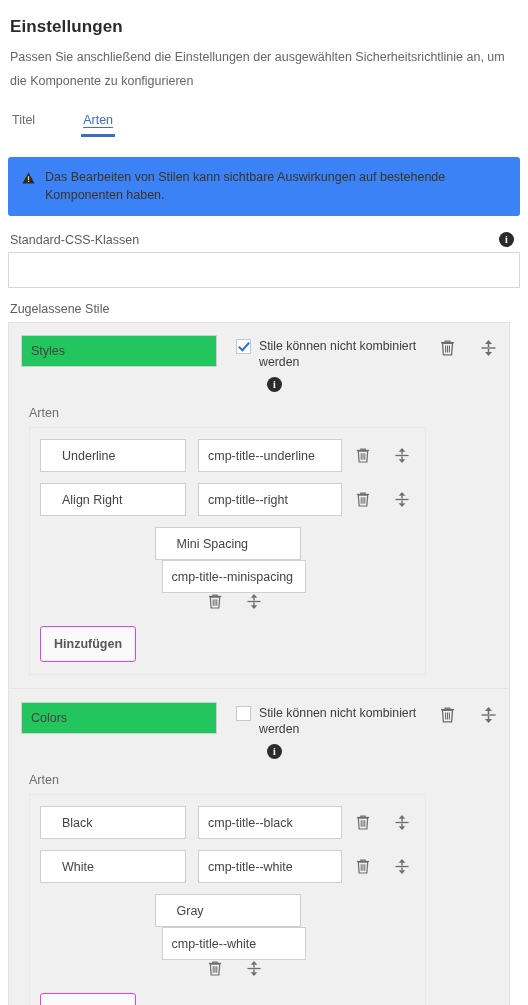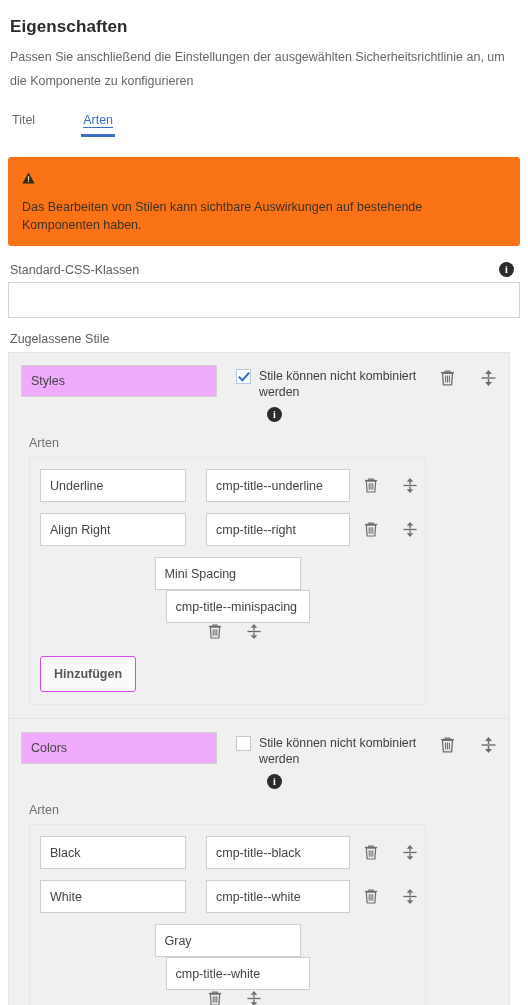--- a/index.html
+++ b/index.html
@@ -71,28 +71,27 @@
     left: 0;
     right: 0;
     bottom: -4px;
     height: 3px;
     background: #3b6fc4;
   }
 
   
   .warning {
     margin: 24px 0 0 0;
-    background: #f97316;
+    background: #3b82f6;
     border-radius: 3px;
     padding: 11px 14px 12px 14px;
     display: flex;
     align-items: flex-start;
     gap: 10px;
     box-sizing: border-box;
-    flex-direction: column;
   }
   .warn-icon {
     flex: 0 0 auto;
     margin-top: 2px;
   }
   .warning-text {
     font-size: 12.5px;
     color: #3d3322;
     line-height: 18px;
     max-width: 420px;
@@ -142,21 +141,21 @@
   .group-head {
     display: flex;
     align-items: flex-start;
     gap: 0;
   }
   .group-name-input {
     width: 196px;
     height: 32px;
     box-sizing: border-box;
     border: 1px solid #cfcfcf;
-    background: #f0abfc;
+    background: #22c55e;
     font-family: inherit;
     font-size: 12.5px;
     color: #444;
     padding: 0 9px;
     outline: none;
     flex: 0 0 auto;
   }
   .check-wrap {
     flex: 1 1 auto;
     display: flex;
@@ -257,35 +256,35 @@
   .style-row:last-of-type { margin-bottom: 0; flex-direction: column; }
   .style-name-input {
     width: 146px;
     height: 33px;
     box-sizing: border-box;
     border: 1px solid #cfcfcf;
     background: #ffffff;
     font-family: inherit;
     font-size: 12.5px;
     color: #444;
-    padding: 0 9px;
+    padding: 0 21px;
     outline: none;
   }
   .style-class-input {
     width: 144px;
     height: 33px;
     box-sizing: border-box;
     border: 1px solid #cfcfcf;
     background: #ffffff;
     font-family: inherit;
     font-size: 12.5px;
     color: #444;
     padding: 0 9px;
     outline: none;
-    margin-left: 20px;
+    margin-left: 12px;
   }
   .row-icons {
     display: flex;
     align-items: center;
     gap: 23px;
     margin-left: 13px;
   }
 
   .add-btn {
     margin-top: 16px;
@@ -301,21 +300,21 @@
   }
 
   .group-spacer { height: 13px; }
   .group-sep { height: 1px; background: #e4e4e4; margin: 0 -12px; }
 </style>
 </head>
 <body>
 
 <div class="page">
 
-  <h1 class="page-title">Eigenschaften</h1>
+  <h1 class="page-title">Einstellungen</h1>
   <p class="page-desc">Passen Sie anschließend die Einstellungen der ausgewählten Sicherheitsrichtlinie an, um die Komponente zu konfigurieren</p>
 
   <div class="tabs">
     <button class="tab">Titel</button>
     <button class="tab active">Arten</button>
   </div>
 
   <div class="warning">
     <span class="warn-icon">
       <svg width="13" height="12" viewBox="0 0 13 12" aria-hidden="true">

